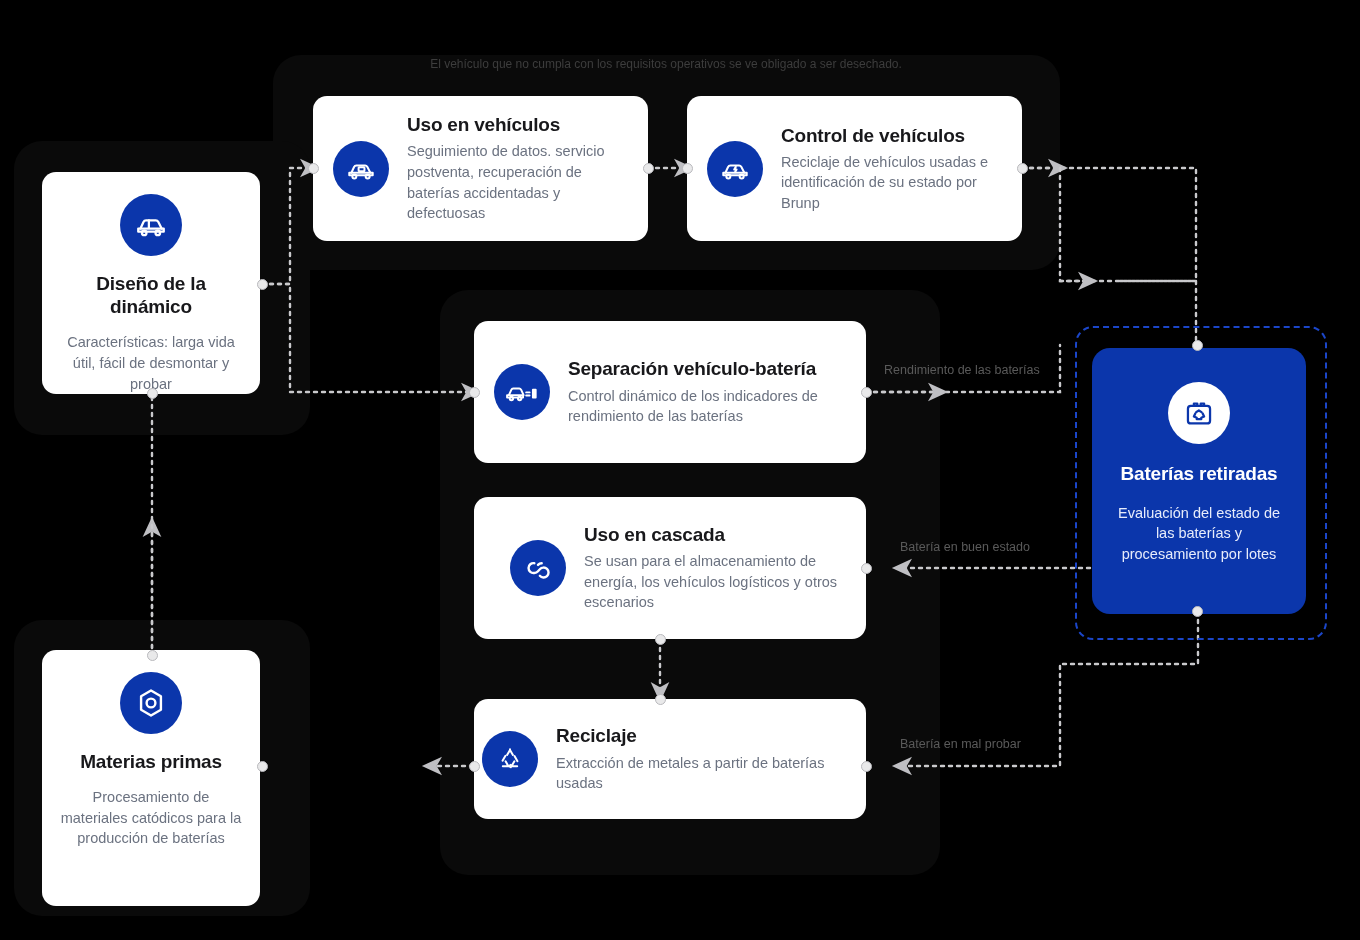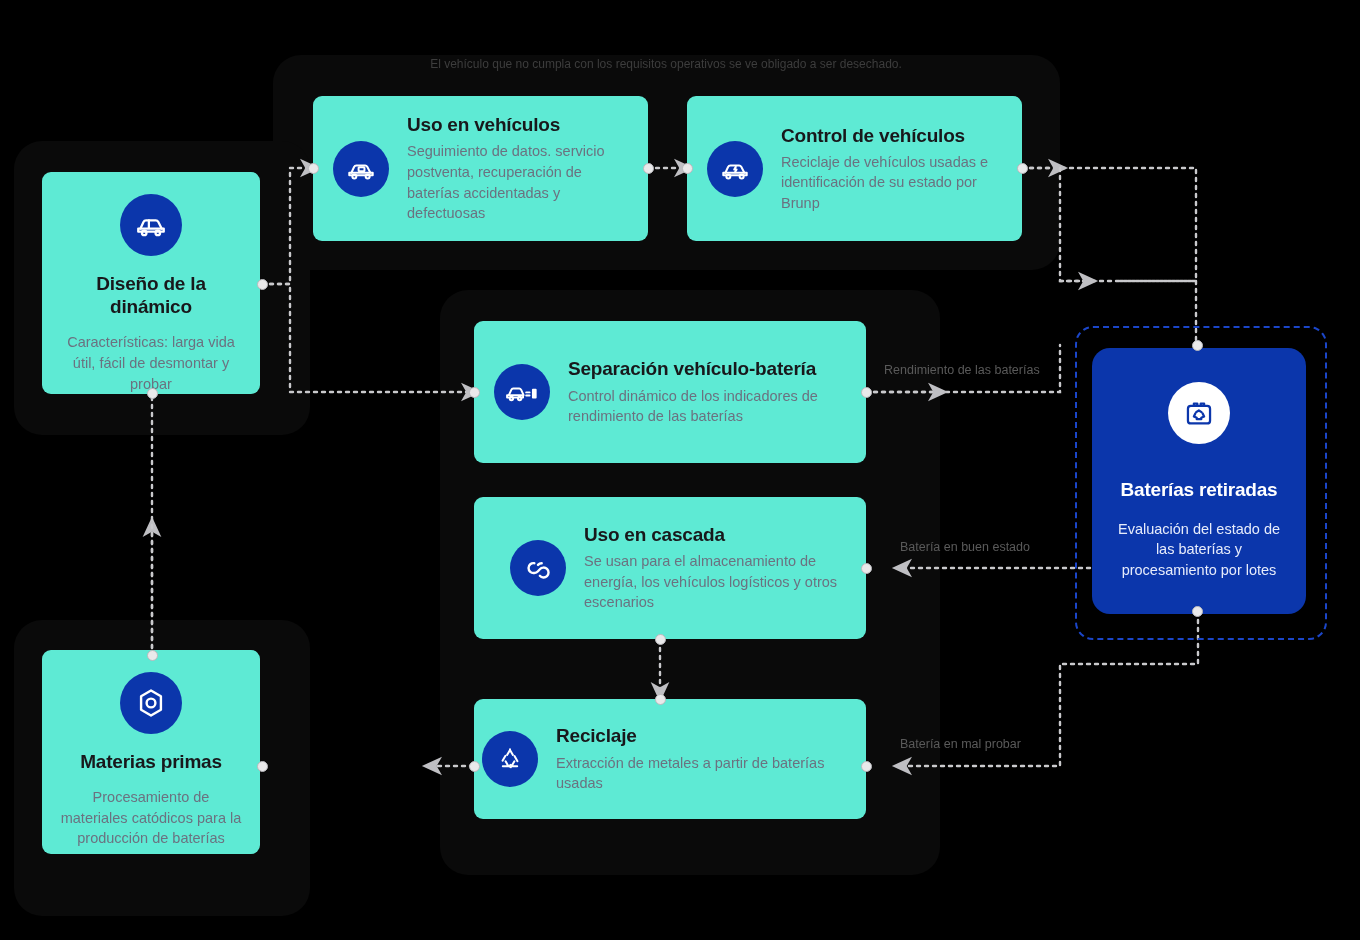--- a/index.html
+++ b/index.html
@@ -8,21 +8,21 @@
     font-family:"Liberation Sans","DejaVu Sans",sans-serif;
     overflow:hidden;position:relative;
   }
   #stage{position:absolute;left:0;top:0;width:1360px;height:940px;}
 
   svg.wires{position:absolute;left:0;top:0;width:1360px;height:940px;pointer-events:none;}
 
   .grp{position:absolute;border-radius:28px;background:#0a0a0a;}
 
   .card{
-    position:absolute;background:#5eead4;border-radius:9px;
+    position:absolute;background:#ffffff;border-radius:14px;
     box-sizing:border-box;
   }
   .card.h{display:flex;align-items:center;padding:18px 20px;gap:18px;}
   .card.v{display:flex;flex-direction:column;align-items:center;padding:22px 18px;text-align:center;}
 
   .ico{
     width:56px;height:56px;border-radius:50%;background:#0b36ab;
     display:flex;align-items:center;justify-content:center;flex:0 0 56px;
   }
   .ico svg{display:block;}
@@ -34,21 +34,21 @@
   .dsc{font-size:14.5px;color:#6b7280;line-height:1.42;margin-top:5px;}
 
   .card.v .ttl{font-size:19px;margin-top:16px;color:#18181b;}
   .card.v .dsc{font-size:14.5px;margin-top:14px;color:#6b7280;}
 
   .hero{
     position:absolute;background:#0b36ab;border-radius:18px;
     display:flex;flex-direction:column;align-items:center;
     padding:34px 22px;box-sizing:border-box;text-align:center;
   }
-  .hero .ttl{color:#fff;font-size:19px;margin-top:34px;line-height:1.3;}
+  .hero .ttl{color:#fff;font-size:19px;margin-top:18px;line-height:1.3;}
   .hero .dsc{color:#e7ecfb;font-size:14.5px;margin-top:16px;line-height:1.42;}
 
   .dashbox{
     position:absolute;border:2px dashed #1b46c9;border-radius:18px;
   }
 
   .banner{
     position:absolute;text-align:center;color:#3d3d3d;font-size:12px;
     line-height:1.5;width:560px;
   }
@@ -119,21 +119,21 @@
         <circle cx="16.8" cy="17.6" r="1.6"></circle>
         <path d="M10.5 8.8v5.3"></path>
       </svg>
     </div>
     <div class="ttl">Diseño de la dinámico</div>
     <div class="dsc">Características: larga vida útil, fácil de desmontar y probar</div>
   </div>
   <div class="port" style="left:257px;top:279px;"></div>
   <div class="port" style="left:147px;top:388px;"></div>
 
-  <div class="card v" style="left:42px;top:650px;width:218px;height:204px;">
+  <div class="card v" style="left:42px;top:650px;width:218px;height:256px;">
     <div class="ico lg">
       <svg width="34" height="34" viewBox="0 0 24 24" fill="none" stroke="#fff" stroke-width="1.7" stroke-linejoin="round">
         <path d="M12 3.2l7 4v9.6l-7 4-7-4V7.2z"></path>
         <circle cx="12" cy="12" r="3.1"></circle>
       </svg>
     </div>
     <div class="ttl">Materias primas</div>
     <div class="dsc">Procesamiento de materiales catódicos para la producción de baterías</div>
   </div>
   <div class="port" style="left:147px;top:650px;"></div>

